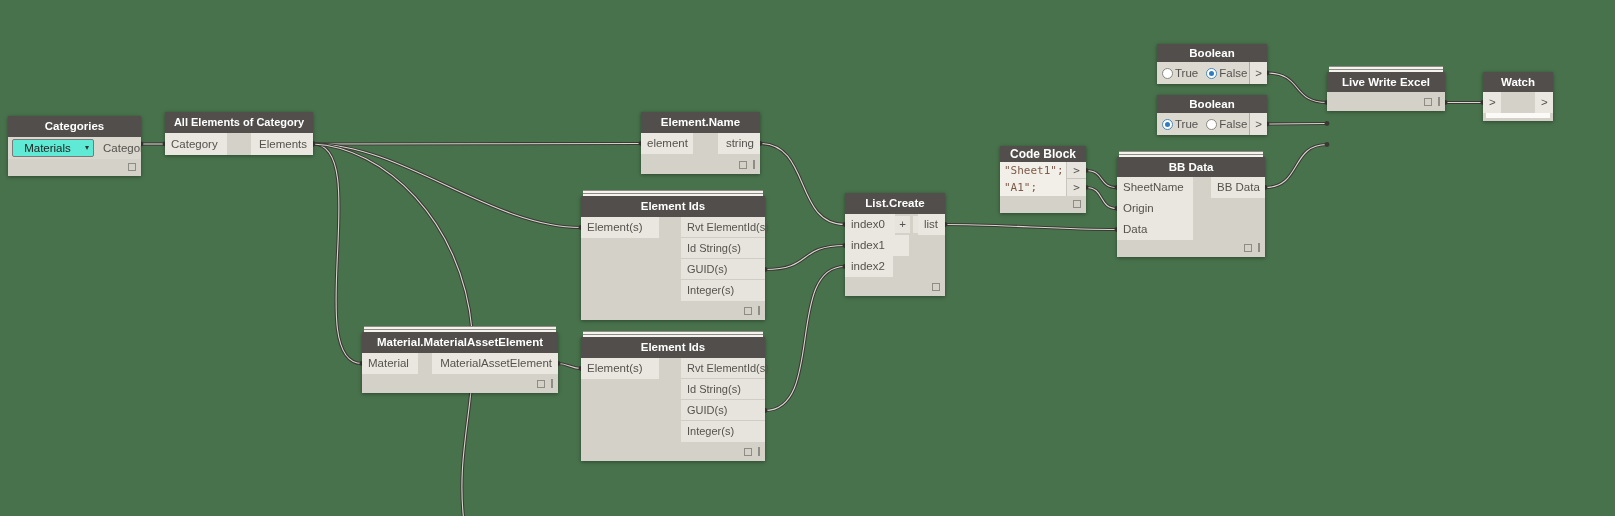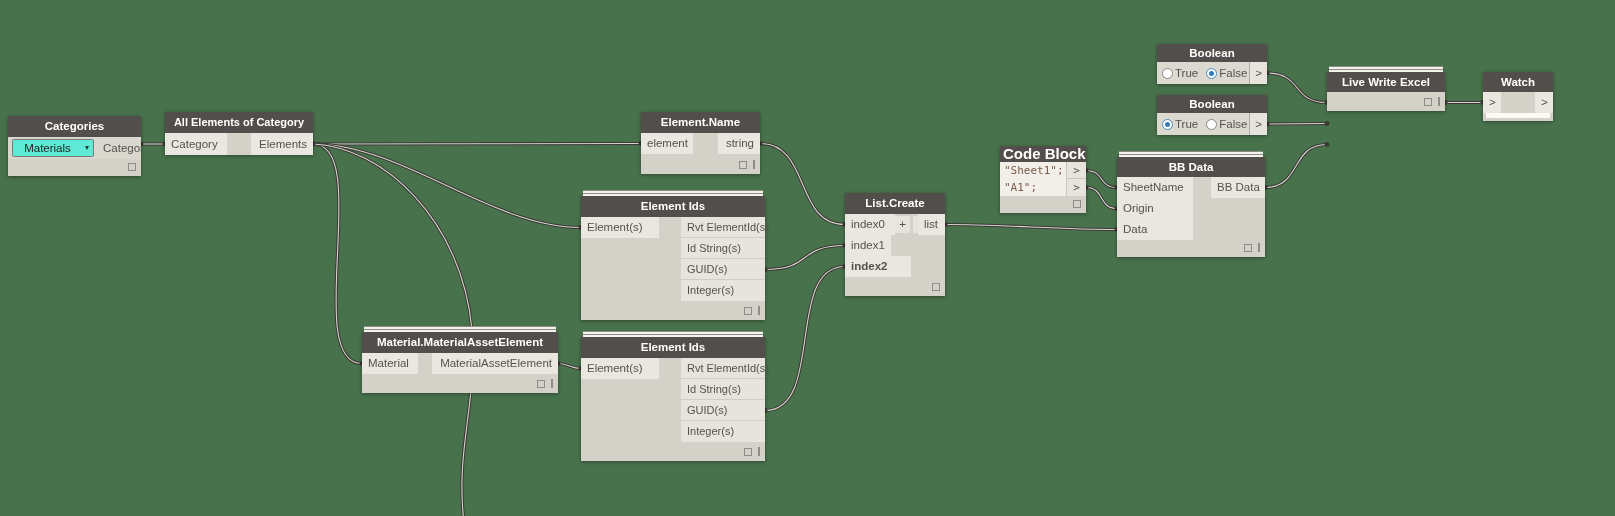--- a/index.html
+++ b/index.html
@@ -7,21 +7,21 @@
   #canvas { position:relative; width:1615px; height:516px; background:#48724c; overflow:hidden; }
 
   #wires { position:absolute; left:0; top:0; width:1615px; height:516px; }
   path.wire-under { fill:none; stroke:#3a3833; stroke-width:3.2; }
   path.wire-core  { fill:none; stroke:#d8d6cf; stroke-width:1.1; }
 
   .node { position:absolute; background:#d4d1c8; color:#55524d; font-size:11.5px;
           box-shadow:0 1px 4px rgba(0,0,0,.38); }
   .hdr { height:21px; line-height:21px; background:#524e4b; color:#ffffff; font-weight:bold;
          text-align:center; font-size:11.5px; white-space:nowrap; overflow:hidden; padding:0 3px; cursor:move; }
-  .hdr.small { height:16px; line-height:16px; font-size:15px; }
+  .hdr.small { height:16px; line-height:16px; font-size:12px; }
   .hdr.h20 { height:20px; line-height:20px; }
   .hdr.h18 { height:18px; line-height:18px; }
 
   .stacked::before { content:''; position:absolute; left:2px; right:2px; top:-6px; height:6px;
       background:linear-gradient(to bottom,#8e8b85 0 1px,#f4f3ee 1px 3px,#8e8b85 3px 4px,#f4f3ee 4px 6px); }
 
   .row { position:relative; height:21px; line-height:21px; }
   .row.h22 { height:22px; line-height:22px; }
   .chip { position:absolute; top:0; height:100%; background:#eae7e0; padding:0 6px; box-sizing:border-box;
           white-space:nowrap; overflow:hidden; }
@@ -262,24 +262,24 @@
 
   <div class="node" style="left:845px;top:193px;width:100px;">
     <div class="hdr">List.Create</div>
     <div class="row">
       <div class="chip in" style="width:50px;">index0</div>
       <div class="minibtn" style="left:50px;width:15px;">+</div>
       <div class="minibtn" style="left:68px;width:13px;">-</div>
       <div class="chip out" style="width:27px;text-align:left;">list</div>
     </div>
     <div class="row">
-        <div class="chip in" style="width:46px;">index1</div>
-      </div>
-    <div class="row">
-        <div class="chip in" style="width:66px;font-weight:bold;">index2</div>
+        <div class="chip in" style="width:64px;">index1</div>
+      </div>
+    <div class="row">
+        <div class="chip in" style="width:48px;">index2</div>
       </div>
     <div class="foot">
         <div class="icons">
       <span class="sq"></span>
         </div>
       </div>
   </div>
 
   <div class="node" style="left:1000px;top:146px;width:86px;">
     <div class="hdr small">Code Block</div>

